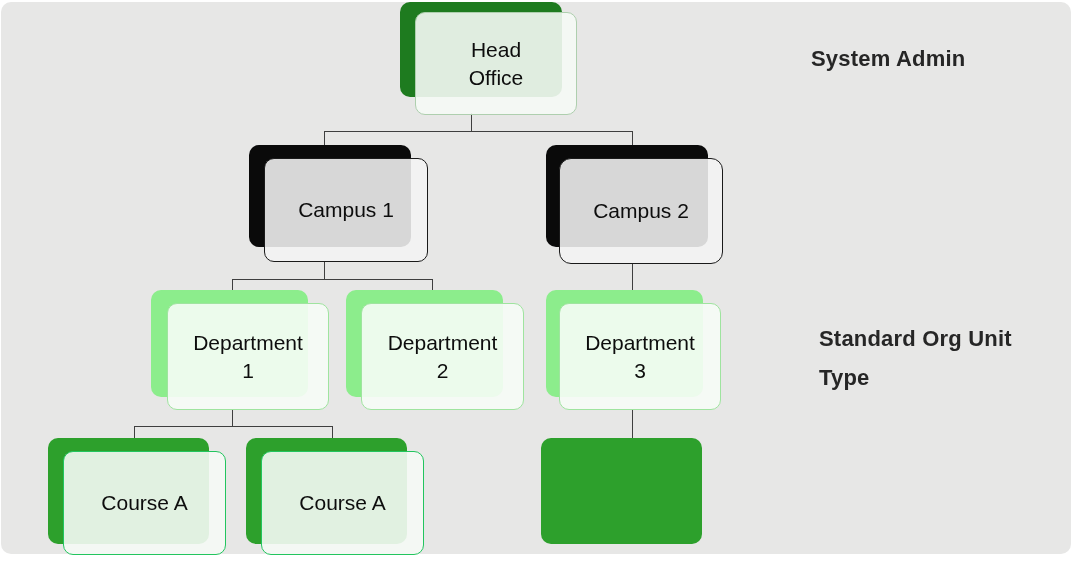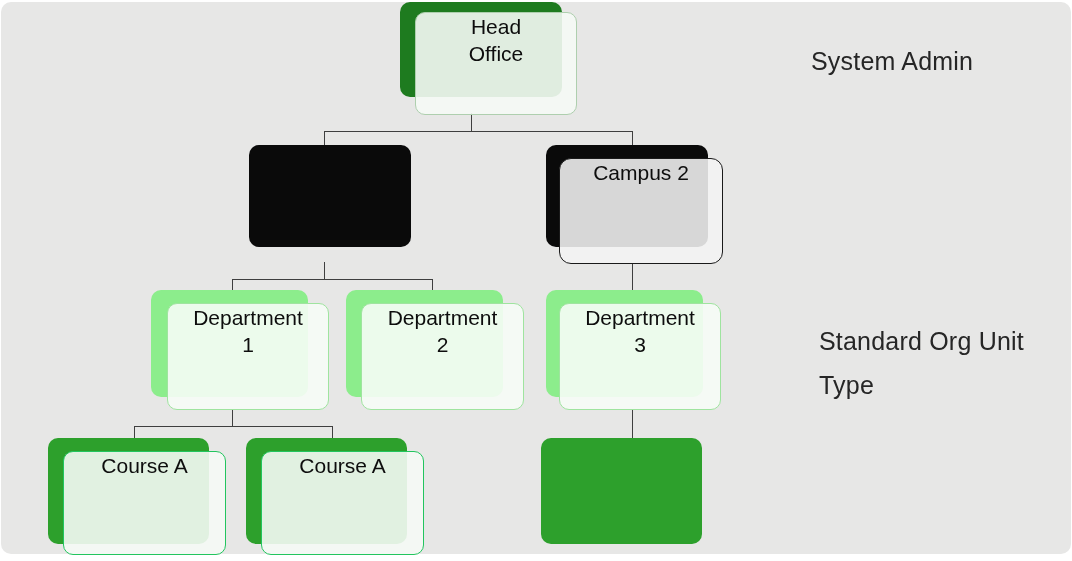--- a/index.html
+++ b/index.html
@@ -31,21 +31,21 @@
   .conn-campus2-d   { left:631px; top:262px; height:40px; }
   .conn-dept1-d     { left:231px; top:408px; height:16px; }
   .conn-course-h    { left:133px; top:424px; width:198px; }
   .conn-courseA1-v  { left:133px; top:424px; height:26px; }
   .conn-courseA2-v  { left:331px; top:424px; height:26px; }
   .conn-dept3-d     { left:631px; top:408px; height:42px; }
   
   .shadow { position:absolute; border-radius:10px; }
   .card {
     position:absolute; border-radius:10px;
-    display:flex; align-items:flex-start; justify-content:center;
+    display:flex; align-items:center; justify-content:center;
     text-align:center; font-size:21px; color:#0d0d0d;
     line-height:1.3; white-space:pre-line;
   }
   .sh-head   { background:var(--head-shadow, #1e7b1f); }
   .cd-head   { background:rgba(245,250,245,0.9);  border:1px solid #aecfae; }
   .sh-campus { background:var(--campus-shadow, #0a0a0a); }
   .cd-campus { background:rgba(244,244,244,0.88); border:1px solid #1a1a1a; }
   .sh-dept   { background:var(--dept-shadow, #8ced8c); }
   .cd-dept   { background:rgba(246,252,246,0.9);  border:1px solid #9fe49f; }
   .sh-course { background:var(--course-shadow, #2da02c); }
@@ -69,21 +69,21 @@
   .sh-course-a1 { left:47px;  top:436px; width:161px; height:106px; }
   .cd-course-a1 { left:62px;  top:449px; width:163px; height:104px; }
   .sh-course-a2 { left:245px; top:436px; width:161px; height:106px; }
   .cd-course-a2 { left:260px; top:449px; width:163px; height:104px; }
   .sh-course-b  { left:540px; top:436px; width:161px; height:106px; }
   .cd-course-b  { left:555px; top:449px; width:163px; height:104px; }
 
   
   .side-label {
     position:absolute;
-    font-size:25px; font-weight:400;
+    font-size:22px; font-weight:700;
     color:var(--label-text, #262626);
     white-space:pre-line; line-height:1.75;
     letter-spacing:0.2px;
   }
   .lbl-system   { left:810px; top:38px; }
   .lbl-campus   { left:810px; top:190px; }
   .lbl-standard { left:818px; top:318px; width:260px; }
 </style>
 </head>
 <body>
@@ -105,20 +105,23 @@
   <div class="conn v conn-courseA2-v"></div>
   <div class="conn v conn-dept3-d"></div>
 
   <div class="shadow sh-head sh-head-office"></div>
   <div class="card cd-head cd-head-office">
     <span>Head
 Office</span>
   </div>
 
   <div class="shadow sh-campus sh-campus-1"></div>
+  <div class="card cd-campus cd-campus-1">
+    <span>Campus 1</span>
+  </div>
   <div class="shadow sh-campus sh-campus-2"></div>
   <div class="card cd-campus cd-campus-2">
     <span>Campus 2</span>
   </div>
 
   <div class="shadow sh-dept sh-dept-1"></div>
   <div class="card cd-dept cd-dept-1">
     <span>Department
 1</span>
   </div>

